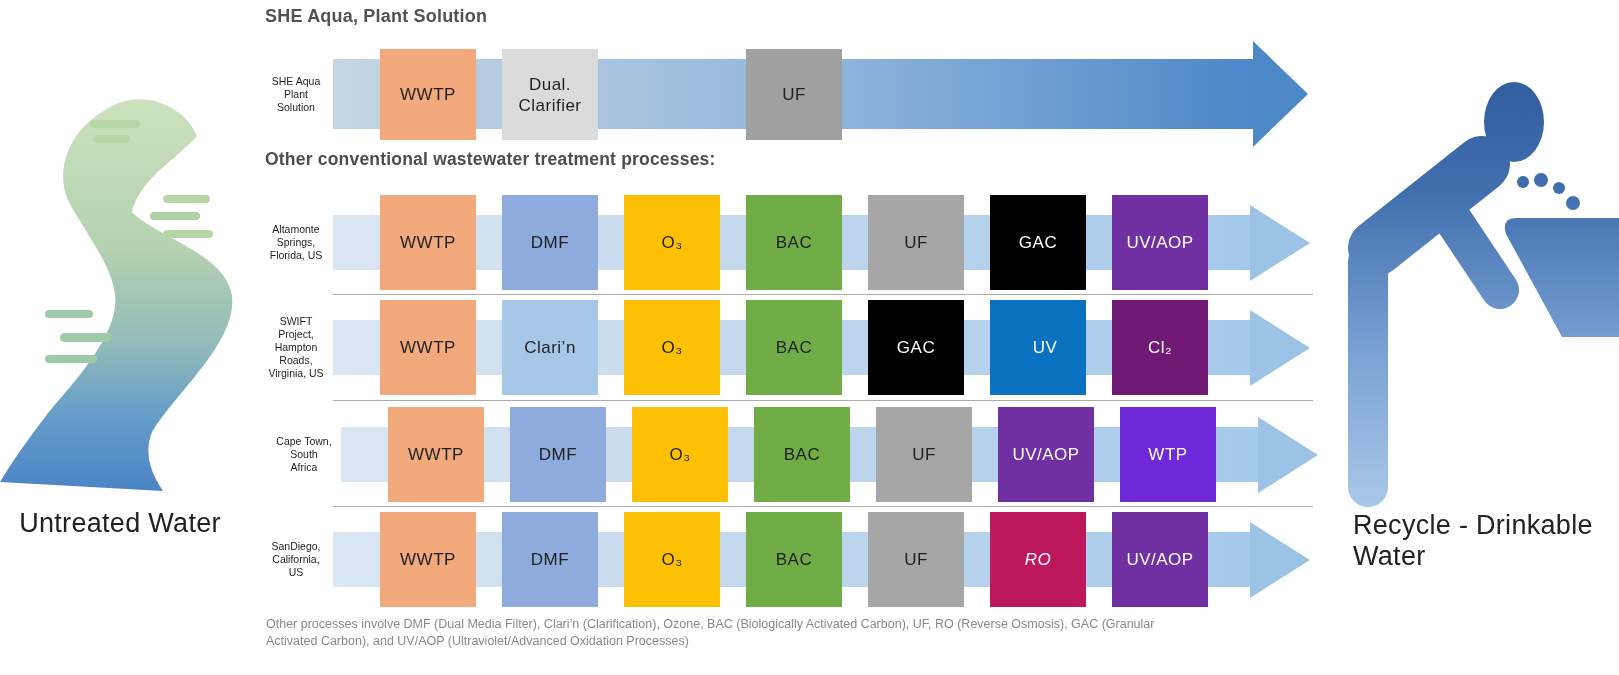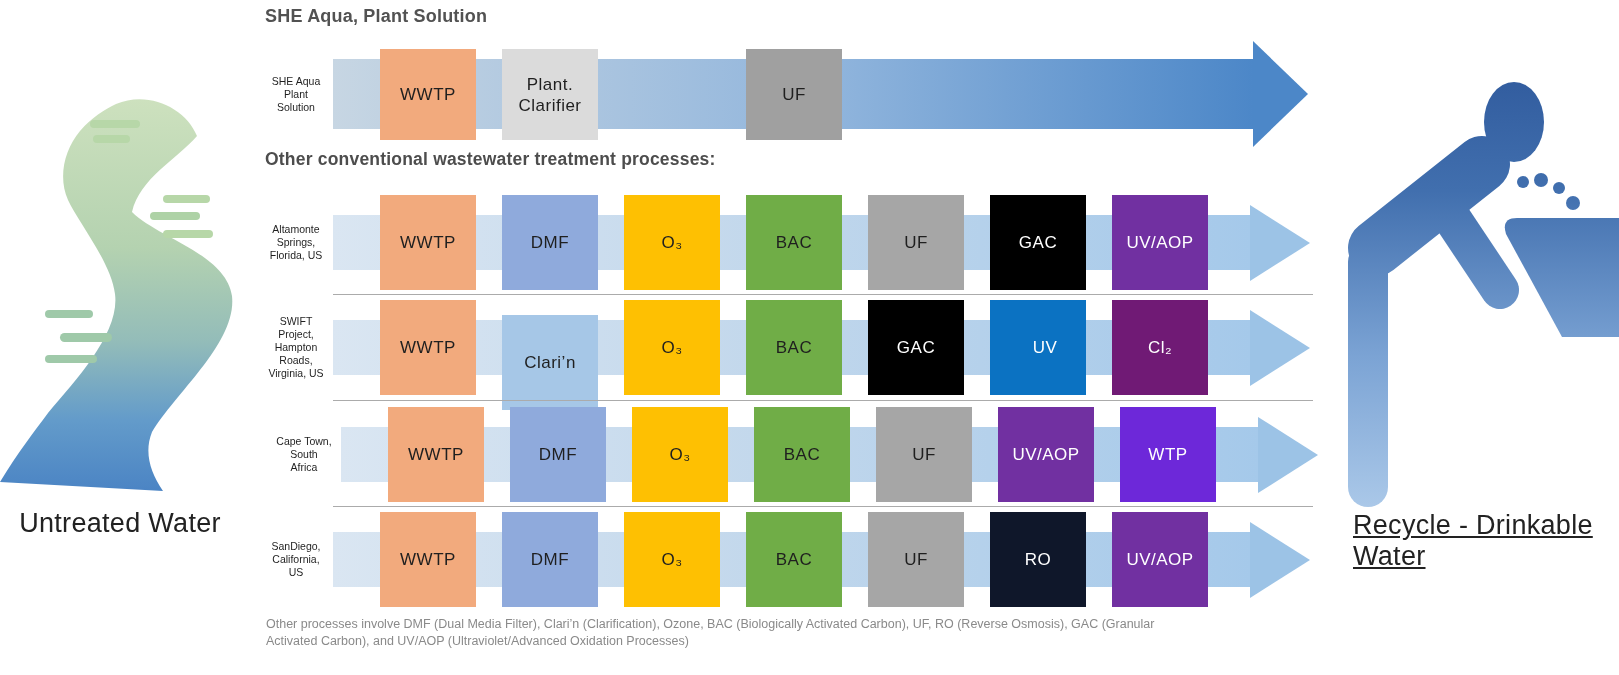--- a/index.html
+++ b/index.html
@@ -66,21 +66,21 @@
   .sep1{top:294px}.sep2{top:400px}.sep3{top:506px}
 
   
   .river-svg  { position:absolute; left:0; top:70px; }
   .person-svg { position:absolute; left:1290px; top:50px; }
 
   .side-label {
     position:absolute; font-size:27px; color:#222; letter-spacing:.3px;
   }
   .label-untreated { left:0; top:508px; width:240px; text-align:center; }
-  .label-recycle   { left:1353px; top:510px;text-decoration:underline; }
+  .label-recycle   { left:1353px; top:510px; }
 
   .footnote {
     position:absolute; left:266px; top:616px; width:1000px;
     font-size:12.5px; line-height:16.5px; color:#8a8a8a; white-space:pre-line;
   }
 </style>
 </head>
 <body>
 
 <div id="stage">
@@ -140,21 +140,21 @@
   <div class="diagram-title">SHE Aqua, Plant Solution</div>
   <div class="section-heading">Other conventional wastewater treatment processes:</div>
 
   <div class="flow-row row-she">
     <div class="row-label">SHE Aqua
 Plant
 Solution</div>
     <div class="arrow-body"></div>
     <div class="arrow-head"></div>
     <div class="box c0" style="background: rgb(242, 170, 125); color: rgb(31, 31, 31);">WWTP</div>
-    <div class="box c1" style="background: rgb(219, 219, 219); color: rgb(31, 31, 31);">Plant.
+    <div class="box c1" style="background: rgb(219, 219, 219); color: rgb(31, 31, 31);">Dual.
 Clarifier</div>
     <div class="box c3" style="background: rgb(160, 160, 160); color: rgb(31, 31, 31);">UF</div>
   </div>
 
   <div class="flow-row row-r2">
     <div class="row-label">Altamonte
 Springs,
 Florida, US</div>
     <div class="arrow-body"></div>
     <div class="arrow-head"></div>
@@ -171,21 +171,21 @@
 
   <div class="flow-row row-r3">
     <div class="row-label">SWIFT
 Project,
 Hampton
 Roads,
 Virginia, US</div>
     <div class="arrow-body"></div>
     <div class="arrow-head"></div>
     <div class="box c0" style="background: rgb(242, 170, 125); color: rgb(31, 31, 31);">WWTP</div>
-    <div class="box c1" style="background: rgb(166, 199, 231); color: rgb(31, 31, 31); margin-top: 15px;">Clari’n</div>
+    <div class="box c1" style="background: rgb(166, 199, 231); color: rgb(31, 31, 31);">Clari’n</div>
     <div class="box c2" style="background: rgb(254, 192, 2); color: rgb(31, 31, 31);">O₃</div>
     <div class="box c3" style="background: rgb(112, 173, 71); color: rgb(31, 31, 31);">BAC</div>
     <div class="box c4" style="background: rgb(0, 0, 0); color: rgb(255, 255, 255);">GAC</div>
     <div class="box c5" style="background: rgb(11, 114, 194); color: rgb(255, 255, 255); padding-left: 14px;">UV</div>
     <div class="box c6" style="background: #701a75; color: rgb(255, 255, 255);">Cl₂</div>
   </div>
 
   <div class="separator sep2"></div>
 
   <div class="flow-row row-r4">
@@ -209,20 +209,20 @@
     <div class="row-label">SanDiego,
 California,
 US</div>
     <div class="arrow-body"></div>
     <div class="arrow-head"></div>
     <div class="box c0" style="background: rgb(242, 170, 125); color: rgb(31, 31, 31);">WWTP</div>
     <div class="box c1" style="background: rgb(143, 170, 220); color: rgb(31, 31, 31);">DMF</div>
     <div class="box c2" style="background: rgb(254, 192, 2); color: rgb(31, 31, 31);">O₃</div>
     <div class="box c3" style="background: rgb(112, 173, 71); color: rgb(31, 31, 31);">BAC</div>
     <div class="box c4" style="background: rgb(166, 166, 166); color: rgb(31, 31, 31);">UF</div>
-    <div class="box c5" style="background: #0f172a; color: rgb(255, 255, 255);">RO</div>
+    <div class="box c5" style="background: #be185d; color: rgb(255, 255, 255); font-style: italic;">RO</div>
     <div class="box c6" style="background: rgb(113, 48, 161); color: rgb(255, 255, 255);">UV/AOP</div>
   </div>
 
   <div class="footnote">Other processes involve DMF (Dual Media Filter), Clari’n (Clarification), Ozone, BAC (Biologically Activated Carbon), UF, RO (Reverse Osmosis), GAC (Granular
 Activated Carbon), and UV/AOP (Ultraviolet/Advanced Oxidation Processes)</div>
 
 </div>
 
 </body></html>

